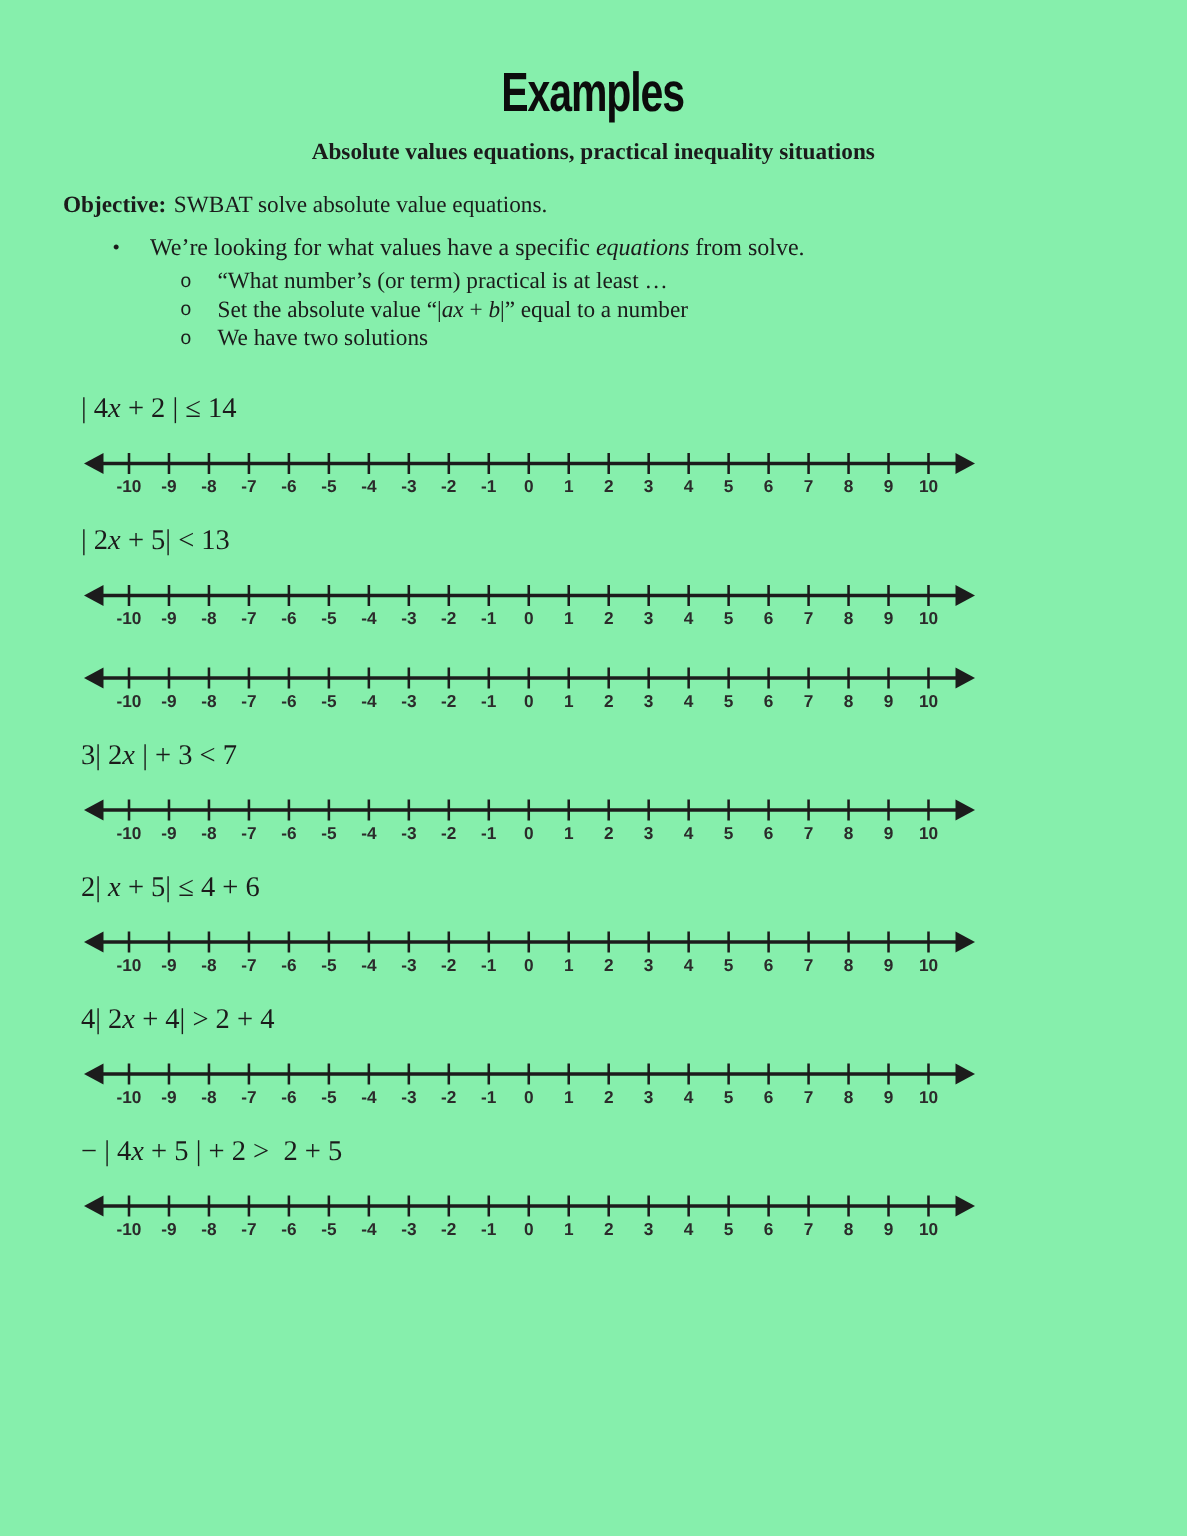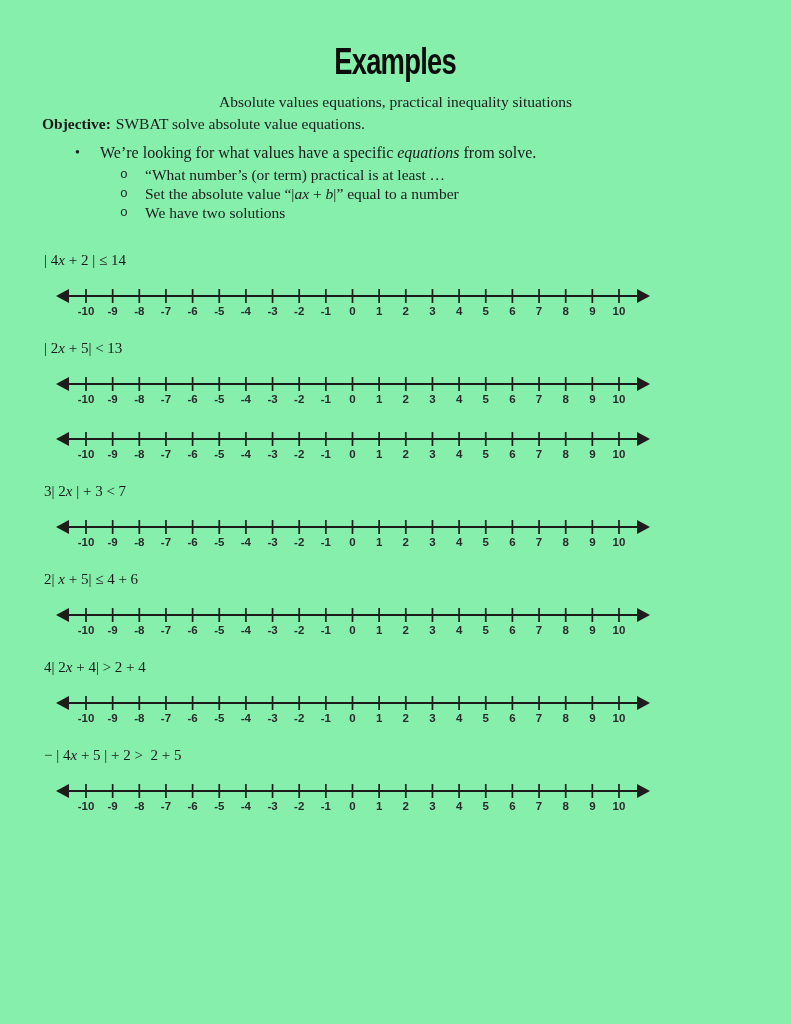--- a/index.html
+++ b/index.html
@@ -9,33 +9,33 @@
     font-family:"Liberation Serif",serif;
     padding:46px 42px 0 42px;overflow:hidden;position:relative;
   }
   .title{text-align:center;line-height:32px;height:32px;}
   .title-inner{
     display:inline-block;font-family:"Liberation Sans",sans-serif;
     font-weight:700;font-size:36px;letter-spacing:-1px;
     transform:scaleX(0.76) scaleY(1.02);transform-origin:center;
     color:#0c0c0c;white-space:nowrap;
   }
-  .subtitle{margin-top:15px;text-align:center;font-weight:normal;font-size:15.5px;line-height:18px;}
-  .stmt{margin-top:4px;font-size:15.5px;line-height:18px;}
+  .subtitle{margin-top:15px;text-align:center;font-weight:bold;font-size:15.5px;line-height:18px;}
+  .stmt{margin-top:17px;font-size:15.5px;line-height:18px;}
   .stmt .lbl{font-weight:bold;}
   .stmt .txt{margin-left:5px;}
   .bullets{margin-top:10px;font-size:15.5px;}
   .b1{display:flex;line-height:20px;font-size:16px;margin-bottom:2px;}
   .b1 .marker{width:25px;padding-left:33px;flex:none;font-size:14px;}
   .b2{display:flex;line-height:19px;}
   .b2 .marker{width:25px;padding-left:78px;flex:none;font-family:"Liberation Mono",monospace;font-size:13px;}
   .it{font-style:italic;}
   .problems{margin-top:28px;}
   .problem{margin-bottom:19px;}
-  .problem .eq{font-size:15px;line-height:20px;margin-left:2px;white-space:pre-wrap;}
+  .problem .eq{font-size:19px;line-height:20px;margin-left:12px;white-space:pre-wrap;}
   .problem .nl{margin-top:13px;margin-left:13px;width:596px;height:36px;font-weight:bold;}
   .nl svg{display:block;}
 </style>
 </head>
 <body>
 
 <div class="page">
 
   <div class="title">
     <span class="title-inner">Examples</span>

